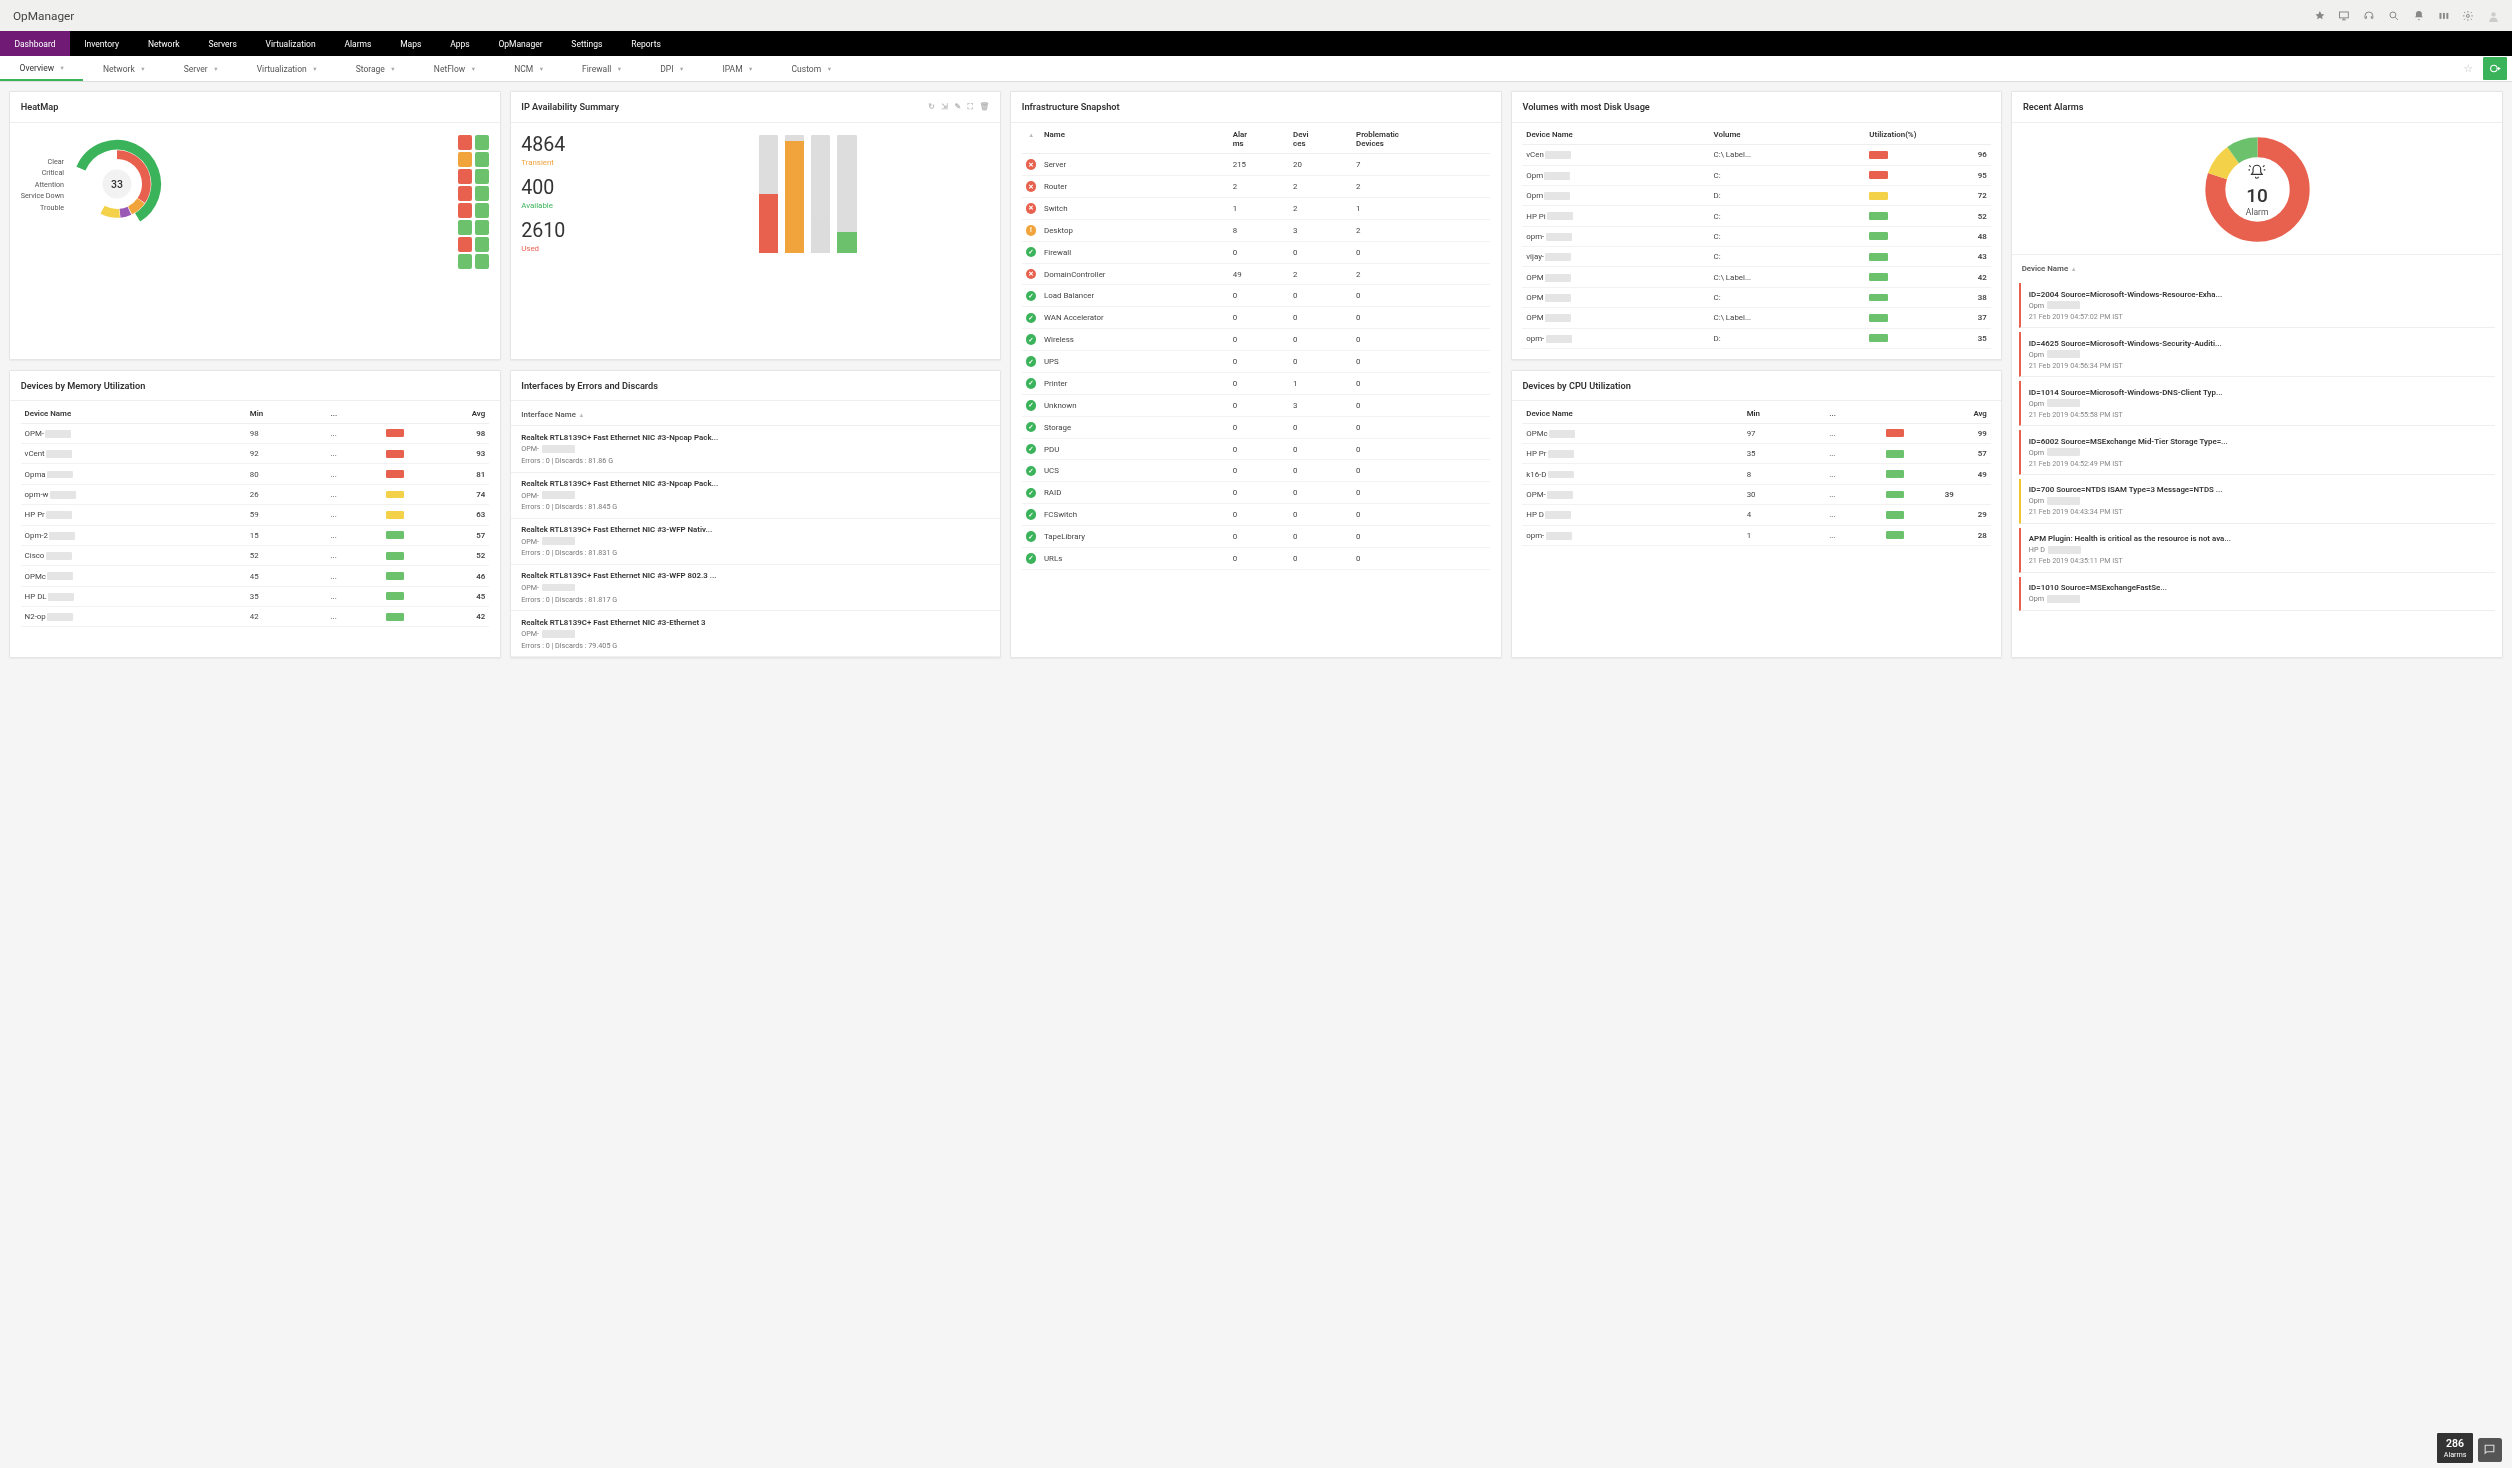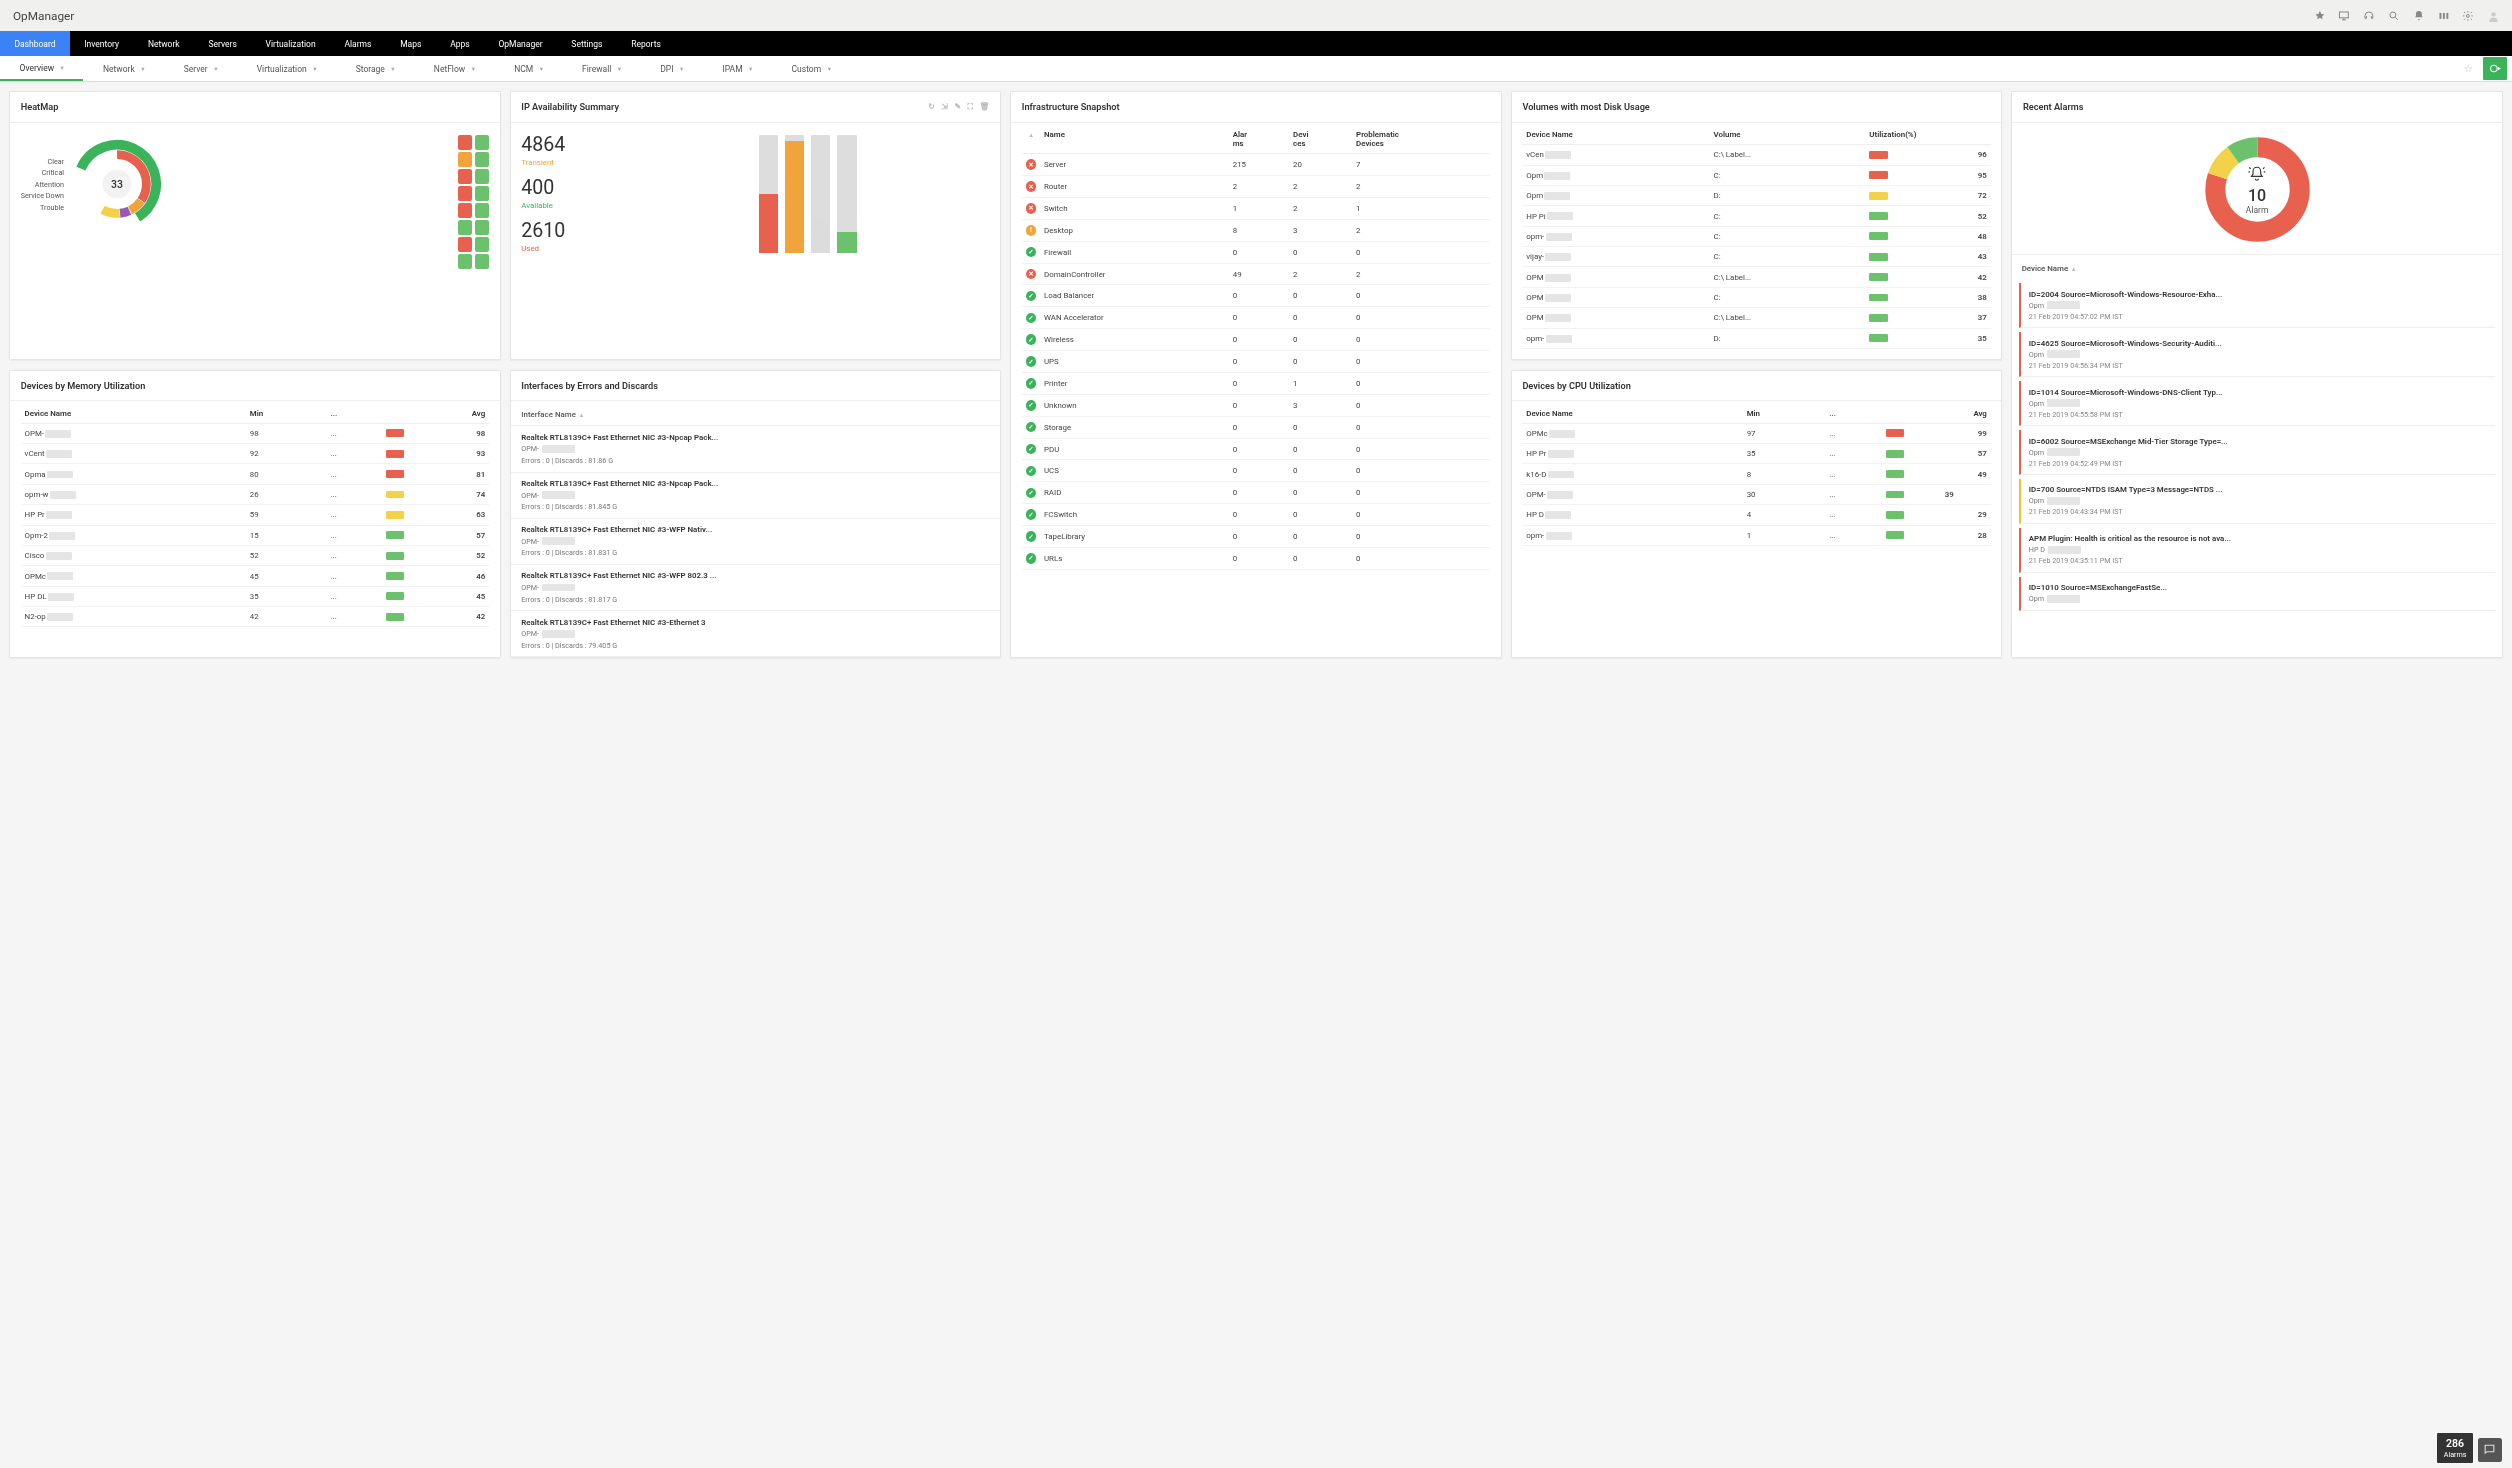--- a/index.html
+++ b/index.html
@@ -7,21 +7,21 @@
 
 
 .top-header { background: #f0f0ee; height: 31px; display: flex; align-items: center; padding: 0 13px; justify-content: space-between; }
 .logo { font-size: 11.8px; font-weight: 400; color: #444; }
 .top-icons { display: flex; gap: 13px; align-items: center; }
 .top-icon { width: 11.8px; height: 11.8px; color: #888; cursor: pointer; }
 
 
 .main-nav { background: #000; display: flex; height: 25px; }
 .main-nav-item { padding: 0 14.4px; color: #fff; display: flex; align-items: center; cursor: pointer; font-size: 8.5px; }
-.main-nav-item.active { background: #3b82f6; }
+.main-nav-item.active { background: #701a75; }
 
 
 .sub-nav { background: #fff; border-bottom: 0.7px solid #ddd; display: flex; align-items: center; height: 26px; position: relative; }
 .sub-nav-item { padding: 0 19.6px; color: #555; display: flex; align-items: center; gap: 6.5px; cursor: pointer; height: 100%; position: relative; }
 .sub-nav-item.active { border-bottom: 2px solid #3bb35a; color: #333; }
 .chev { font-size: 6.5px; color: #aaa; }
 .sub-nav-right { margin-left: auto; display: flex; align-items: center; gap: 5.2px; padding-right: 5.2px; }
 .star-btn { color: #bbb; font-size: 10.5px; cursor: pointer; padding: 5.2px; }
 .add-widget { background: #3bb35a; width: 23.6px; height: 23.6px; display: flex; align-items: center; justify-content: center; color: #fff; cursor: pointer; border-radius: 1.3px; }
 
@@ -76,21 +76,21 @@
 .alarm-title { font-size:7.9px; font-weight:600; white-space:nowrap; overflow:hidden; text-overflow:ellipsis; }
 .alarm-sub { font-size:7.2px; color:#777; margin-top:2px; display:flex; align-items:center; gap:2.6px; }
 .alarm-date { font-size:7.2px; color:#888; margin-top:2px; }
 .alarm-yellow { border-left-color:#f1c232; }
 
 
 .donut-wrap { display:flex; justify-content:center; padding: 9.2px 0; }
 .donut { position:relative; width:111px; height:111px; }
 .donut-center { position:absolute; top:50%; left:50%; transform:translate(-50%,-50%); text-align:center; }
 .donut-center .bell { font-size:14.4px; }
-.donut-center .num { font-size:16px; font-weight:500; margin-top: -1.3px; }
+.donut-center .num { font-size:19px; font-weight:500; margin-top: -1.3px; }
 .donut-center .lbl { font-size:8.5px; color:#555; }
 
 .alarm-counter { position:fixed; bottom:5.2px; right:39px; background:#333; color:#fff; padding:3.9px 6.5px; text-align:center; font-size:7.2px; border-radius:1.3px; cursor:pointer; }
 .alarm-counter .n { font-size:10.5px; font-weight:600; display:block; }
 .chat-btn { position:fixed; bottom:6.5px; right:10.5px; width:23.6px; height:23.6px; background:#555; border-radius:2.6px; color:#ddd; display:flex; align-items:center; justify-content:center; cursor:pointer; }
 
 .col-span-1 { grid-column: span 1; }
 .sort-arr { color:#bbb; font-size:5.9px; margin-left:2.6px; }
 </style>
 </head>

